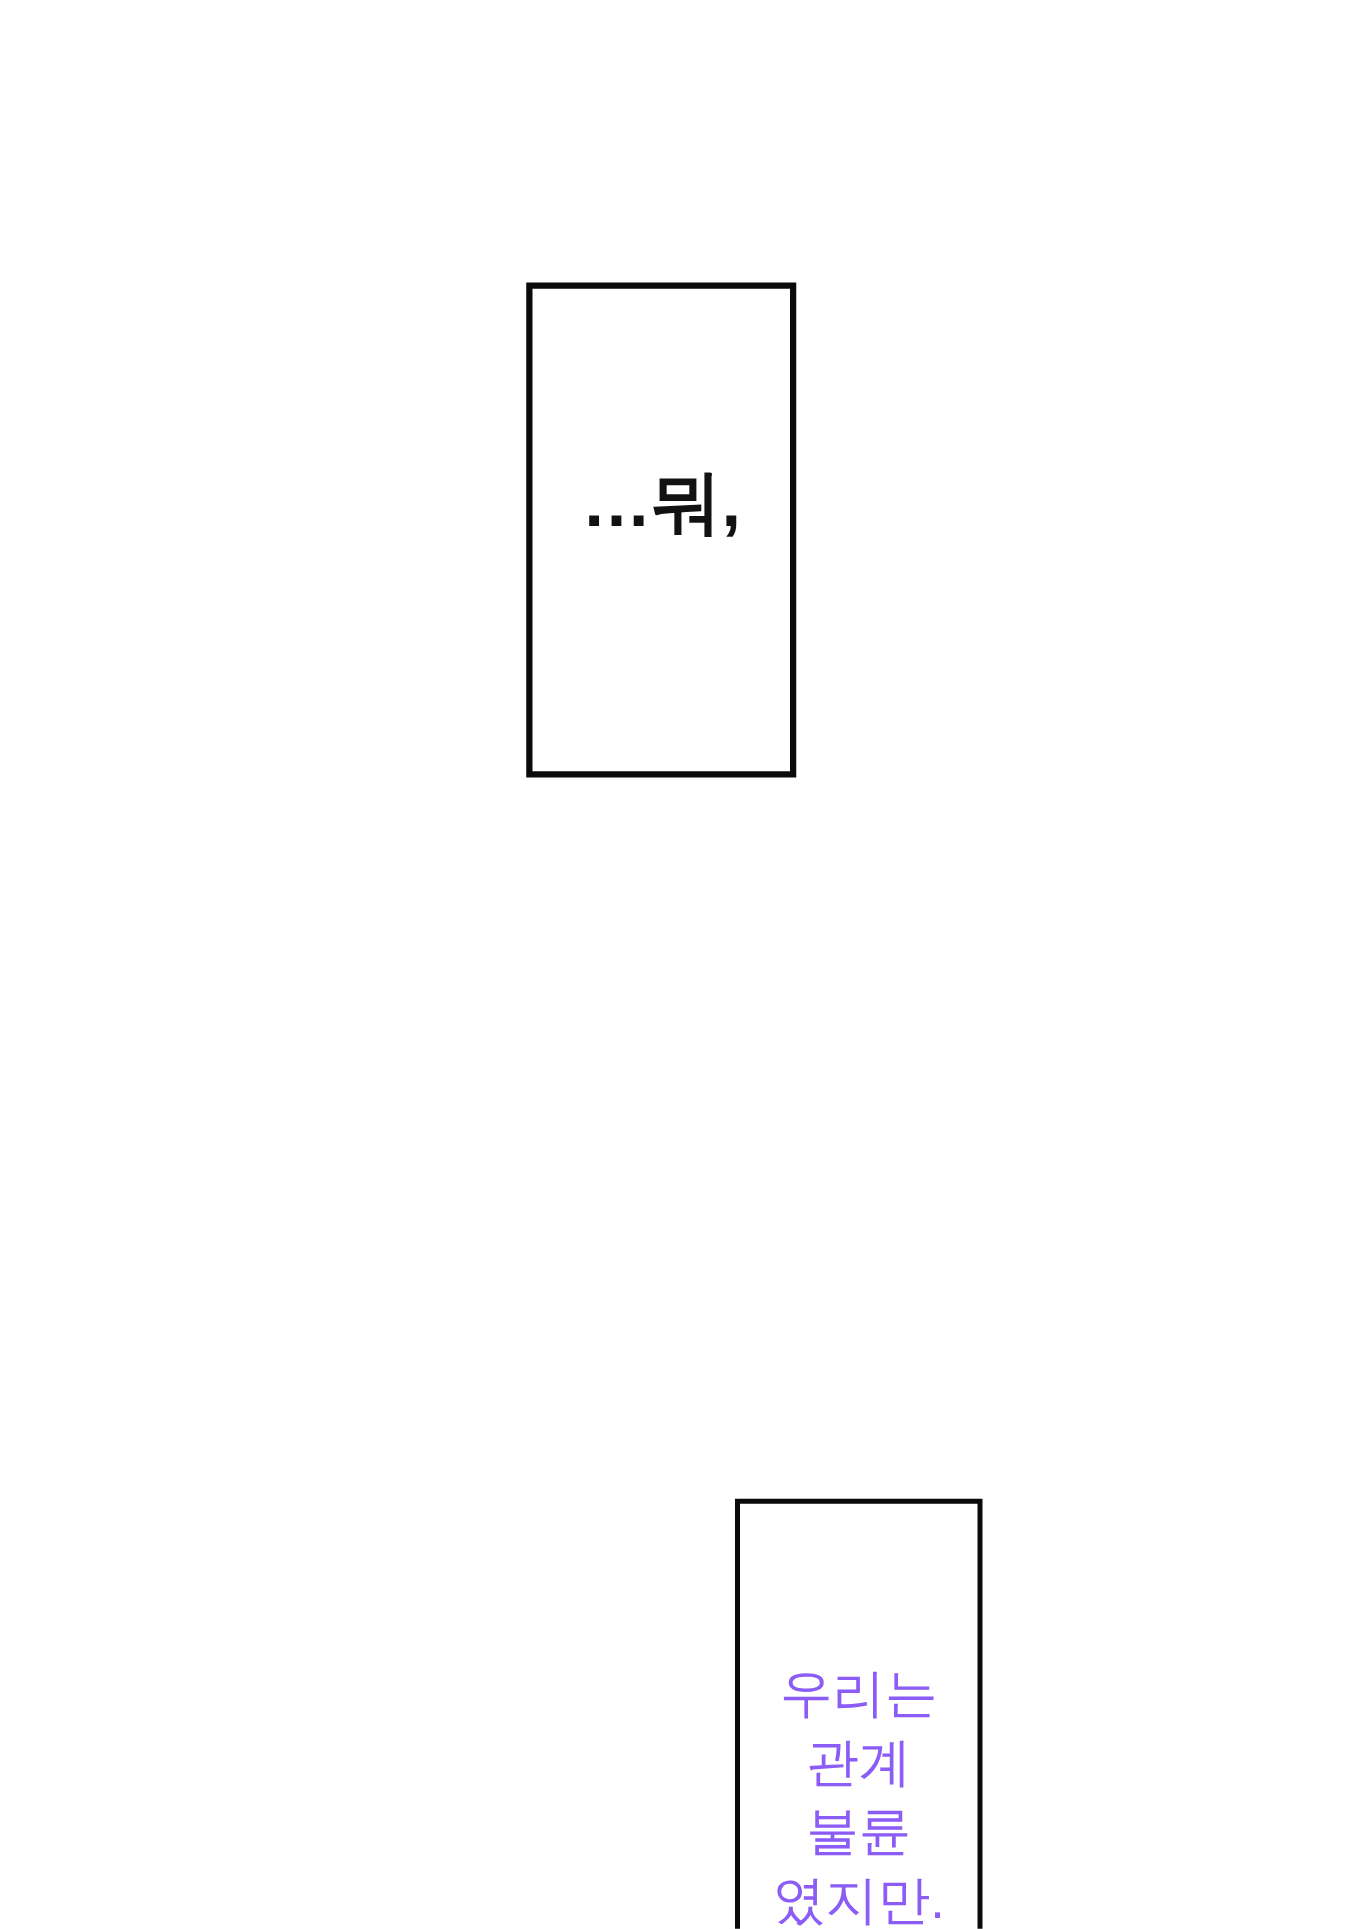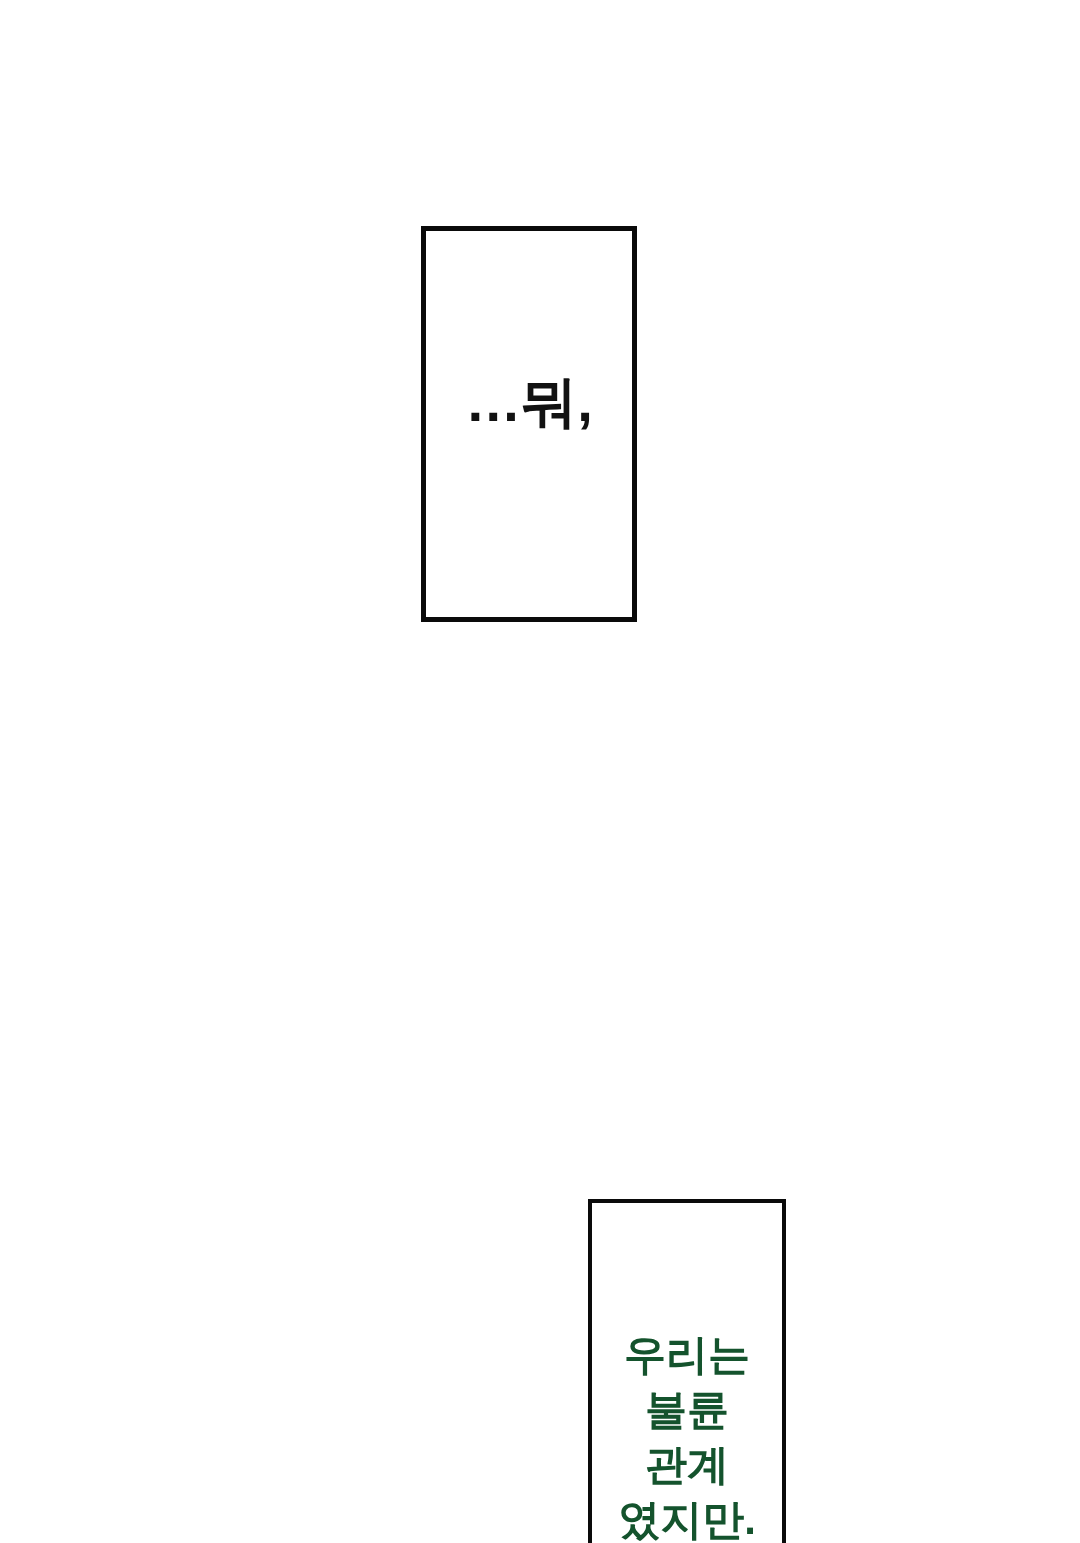--- a/index.html
+++ b/index.html
@@ -52,35 +52,35 @@
     top: 1199px;
     width: 198px;
     height: 400px; 
     border-width: 4px;
     padding-top: 124px;
   }
   .panel-bottom .caption-line {
     margin: 0;
     line-height: 55px;
     font-size: 42px;
-    font-weight: 700;
-    color: #14532d;
+    font-weight: 400;
+    color: #8b5cf6;
     text-align: center;
     white-space: nowrap;
   }
 </style>
 </head>
 <body>
 
 <div class="page">
 
   <section class="panel panel-top">
     <p class="caption">…뭐,</p>
   </section>
 
   <section class="panel panel-bottom">
     <p class="caption-line">우리는</p>
+    <p class="caption-line">관계</p>
     <p class="caption-line">불륜</p>
-    <p class="caption-line">관계</p>
     <p class="caption-line">였지만.</p>
   </section>
 
 </div>
 
 </body></html>

